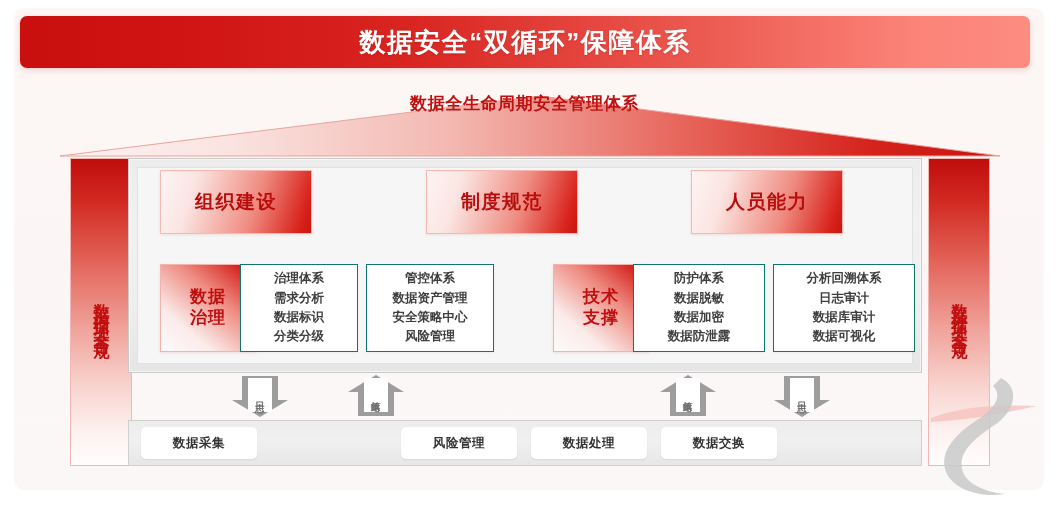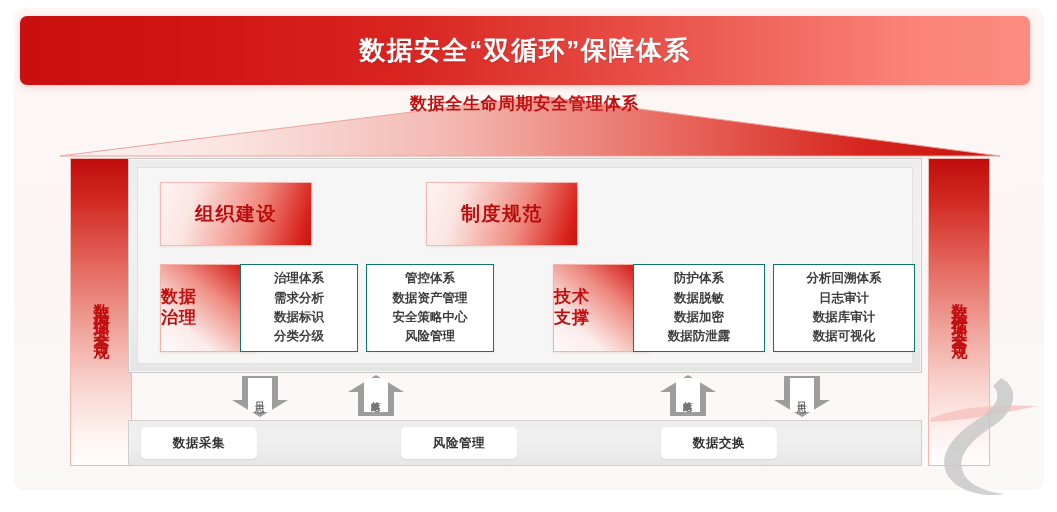--- a/index.html
+++ b/index.html
@@ -5,21 +5,21 @@
   html,body{margin:0;padding:0;background:#ffffff;}
   body{font-family:"Liberation Sans","DejaVu Sans",sans-serif;}
   #stage{position:relative;width:1057px;height:512px;overflow:hidden;background:#ffffff;}
 
   
   .outer-card{position:absolute;left:14px;top:8px;width:1030px;height:482px;
     background:linear-gradient(180deg,#fdf6f5 0%,#fbf6f5 55%,#faf8f7 100%);
     border-radius:10px;}
 
   
-  .title-banner{position:absolute;left:20px;top:16px;width:1010px;height:69px;border-radius:7px;
+  .title-banner{position:absolute;left:20px;top:16px;width:1010px;height:52px;border-radius:7px;
     background:linear-gradient(90deg,#c9100f 0%,#cf1312 14%,#d92420 38%,#ec5b52 68%,#fb8277 88%,#fd8c80 100%);
     box-shadow:0 2px 6px rgba(190,40,30,.18);
     display:flex;align-items:center;justify-content:center;}
   .title-banner .ttl{color:#ffffff;font-size:26px;font-weight:bold;letter-spacing:1.5px;
     text-shadow:0 1px 2px rgba(120,10,10,.25);}
 
   
   .roof{position:absolute;left:60px;top:96px;width:940px;height:62px;}
   .roof-label{position:absolute;left:0;top:96px;width:1057px;height:62px;
     display:flex;align-items:flex-start;justify-content:center;pointer-events:none;}
@@ -38,37 +38,37 @@
 
   
   .body-panel{position:absolute;left:128px;top:158px;width:794px;height:215px;
     background:linear-gradient(180deg,#ececec 0%,#f2f1f1 30%,#eeeeee 70%,#e6e5e5 100%);
     border:1px solid #c9c9c9;box-sizing:border-box;
     box-shadow:inset 0 0 0 1px rgba(255,255,255,.6);}
   .inner-white{position:absolute;left:8px;top:8px;right:8px;bottom:8px;
     background:#f7f6f6;border:1px solid #e2e1e1;box-sizing:border-box;}
 
   
-  .row1{position:absolute;left:10px;top:14px;right:10px;height:64px;}
+  .row1{position:absolute;left:10px;top:2px;right:10px;height:64px;}
   .bigbox{position:absolute;top:0;height:64px;width:152px;
     border:1px solid #f5b8b2;box-sizing:border-box;
     background:linear-gradient(108deg,#fdf4f3 0%,#fbe5e2 22%,#ef8b80 62%,#d8231c 92%,#ca1410 100%);
     display:flex;align-items:center;justify-content:center;
     box-shadow:0 1px 3px rgba(160,60,50,.12);}
   .bigbox span{color:#b80d0d;font-size:19px;font-weight:bold;letter-spacing:1.5px;}
   .bb0{left:12px;}
   .bb1{left:278px;}
   .bb2{left:543px;}
 
   
   .row2{position:absolute;left:10px;top:96px;right:10px;height:88px;}
   .lbl-box{position:absolute;top:0;height:88px;width:96px;
     border:1px solid #f3b2ac;box-sizing:border-box;
     background:linear-gradient(40deg,#fdfafa 0%,#fbeceb 26%,#ee8b81 62%,#d3201a 92%,#c81410 100%);
-    display:flex;align-items:center;
+    display:flex;align-items:center;justify-content:center;
     box-shadow:0 1px 3px rgba(160,60,50,.12);}
   .lbl-box span{color:#c00f0f;font-size:17px;font-weight:bold;line-height:1.22;text-align:center;letter-spacing:1px;}
   .wbox{position:absolute;top:0;height:88px;background:#ffffff;border:1px solid #0f766e;box-sizing:border-box;
     display:flex;align-items:center;justify-content:center;box-shadow:0 1px 2px rgba(0,0,0,.04);}
   .wbox .lines{color:#3e3e3e;font-size:12.5px;font-weight:bold;line-height:1.55;text-align:center;}
   .g0{left:12px;}   .w0{left:92px;width:118px;}  .w1{left:218px;width:128px;}
   .g1{left:405px;}  .w2{left:485px;width:132px;} .w3{left:625px;width:142px;}
 
   
   .arrow-band{position:absolute;left:128px;top:374px;width:794px;height:44px;}
@@ -132,20 +132,23 @@
   <div class="body-panel">
     <div class="inner-white">
 
       <div class="row1">
         <div class="bigbox bb0">
           <span>组织建设</span>
         </div>
         <div class="bigbox bb1">
           <span>制度规范</span>
         </div>
+        <div class="bigbox bb2">
+          <span>人员能力</span>
+        </div>
       </div>
 
       <div class="row2">
         <div class="lbl-box g0">
           <span>数据<br>治理</span>
         </div>
         <div class="wbox w0">
           <div class="lines">治理体系<br>需求分析<br>数据标识<br>分类分级</div>
         </div>
         <div class="wbox w1">
@@ -200,20 +203,23 @@
     </div>
   </div>
 
   <div class="bottom-panel">
     <div class="lifecycle">
       <div class="lc" style="left:6px">
           <span>数据采集</span>
         </div>
       <div class="lc" style="left:266px">
           <span>风险管理</span>
+        </div>
+      <div class="lc" style="left:396px">
+          <span>数据处理</span>
         </div>
       <div class="lc" style="left:526px">
           <span>数据交换</span>
         </div>
     </div>
   </div>
 
   <svg class="brush" viewBox="0 0 110 22">
     <path d="M2 16 C28 6 62 2 108 4 C70 12 40 18 2 20 Z" fill="#f6bfbb" opacity="0.75"></path>
   </svg>

